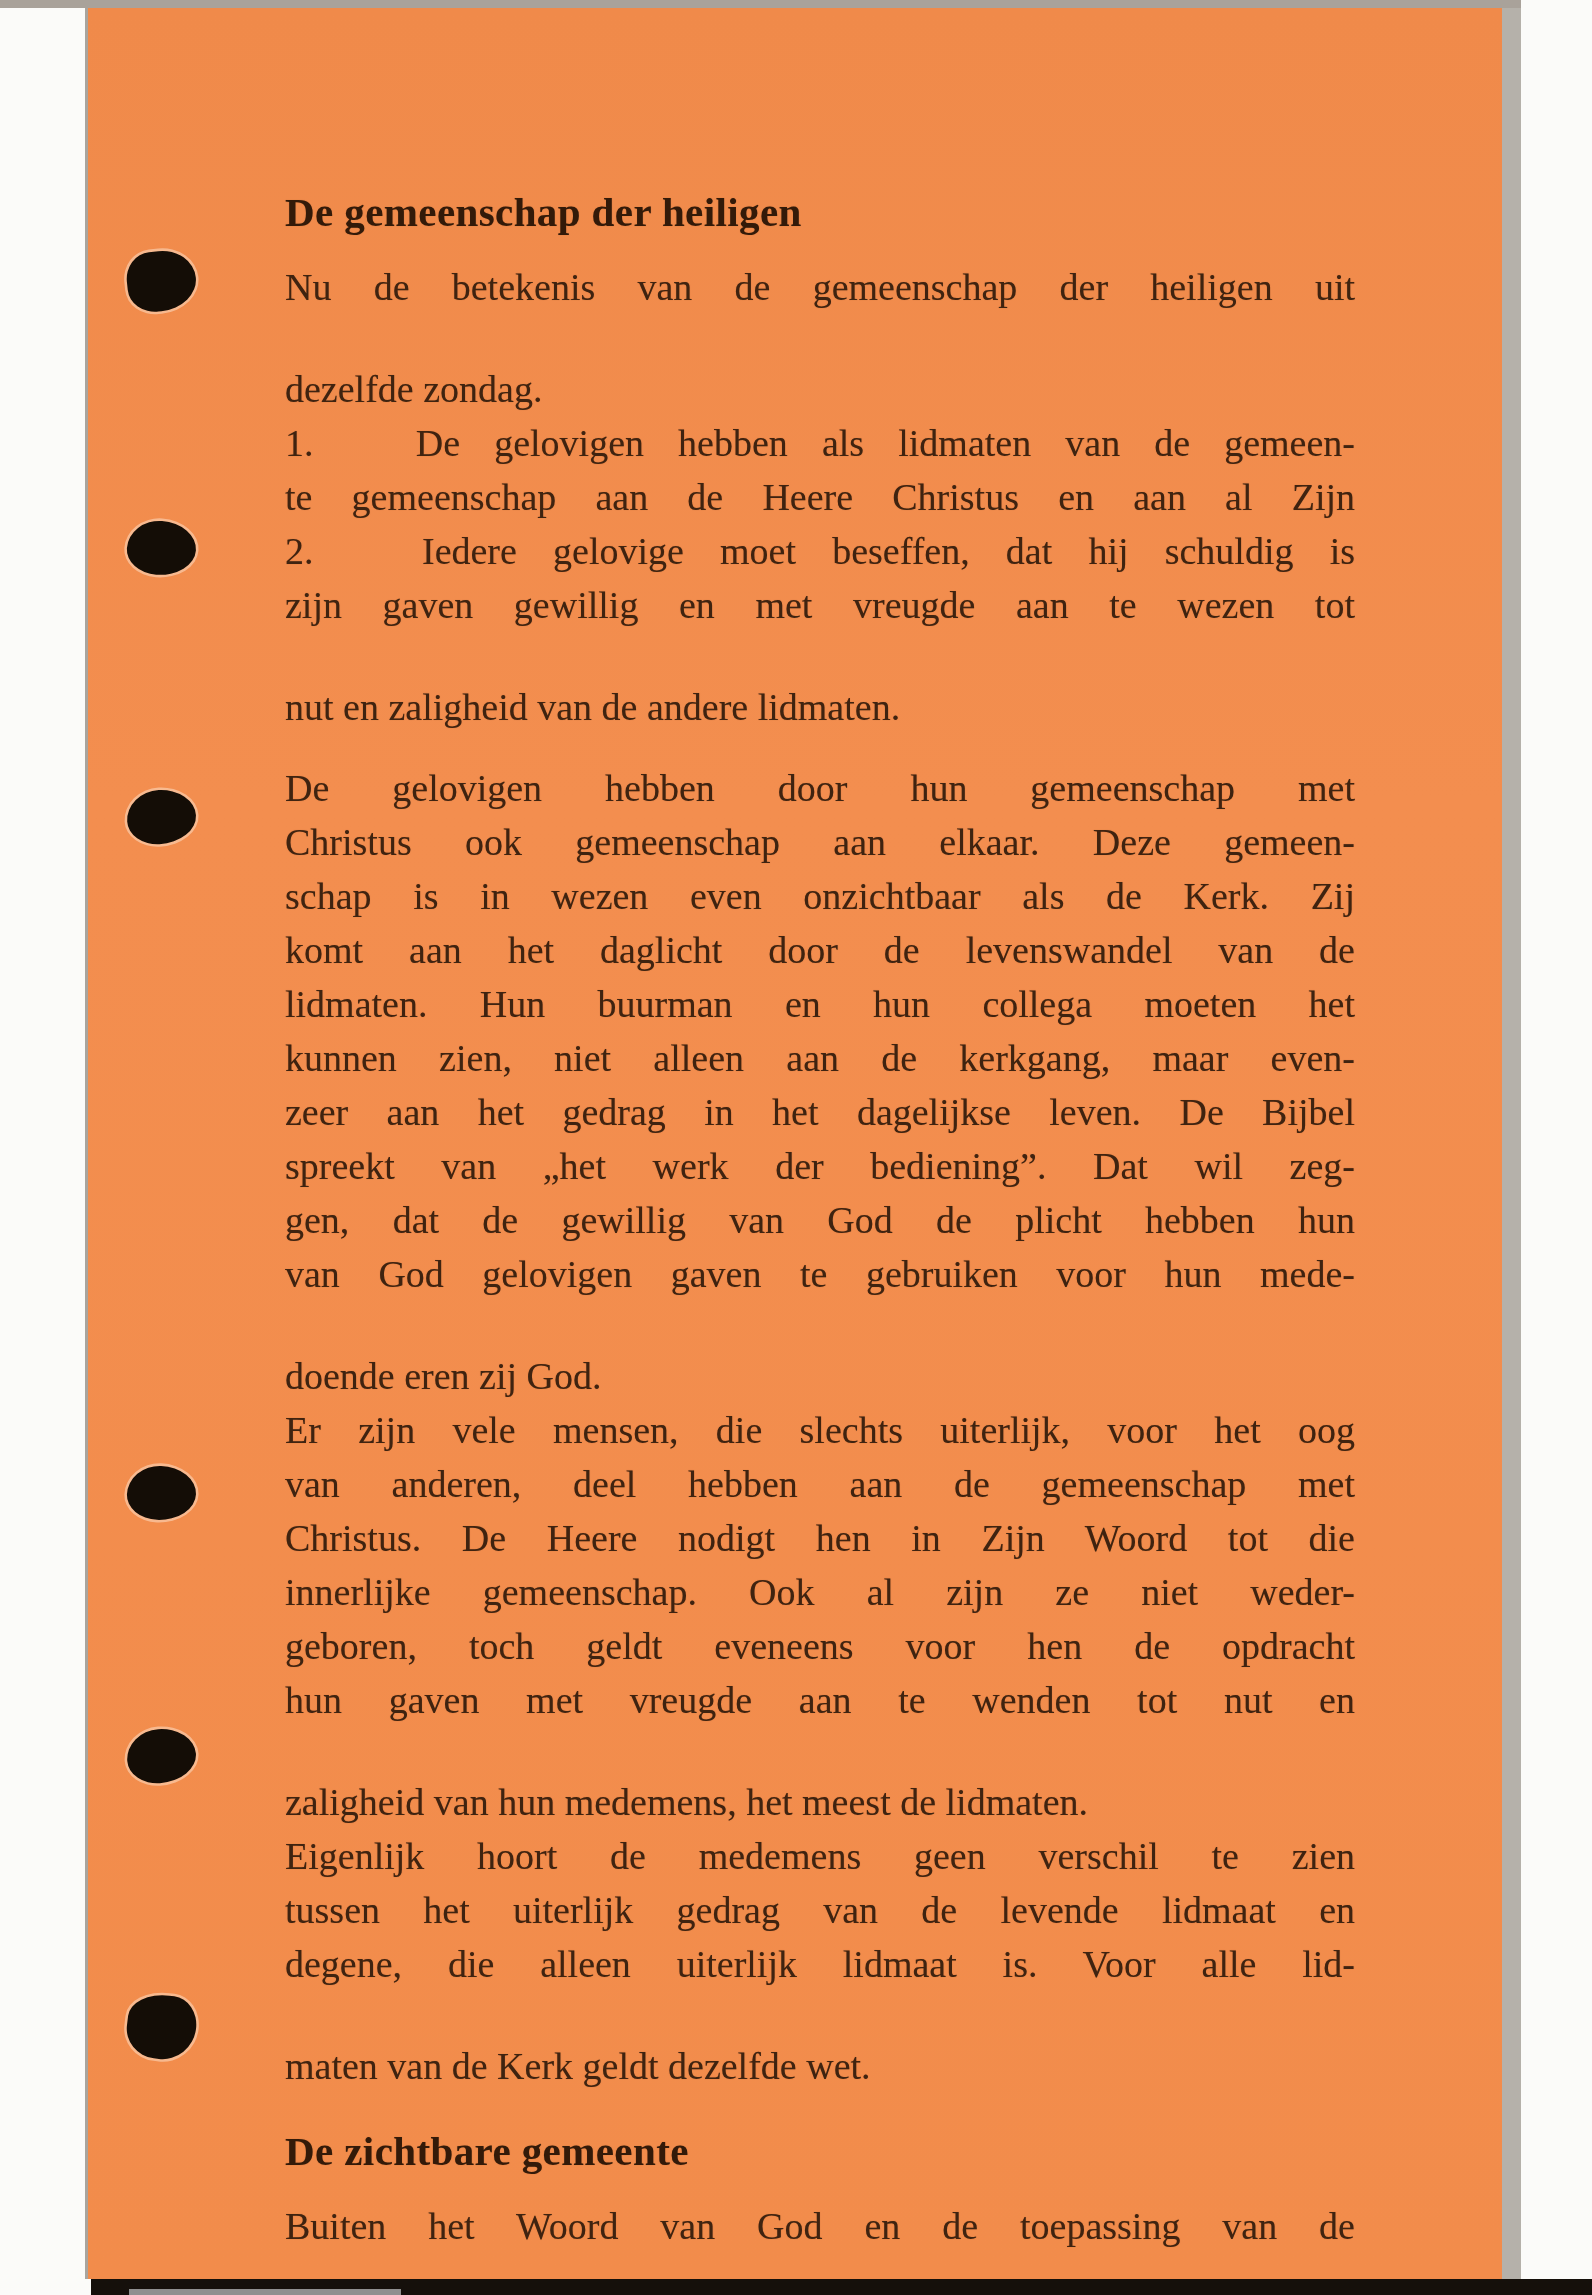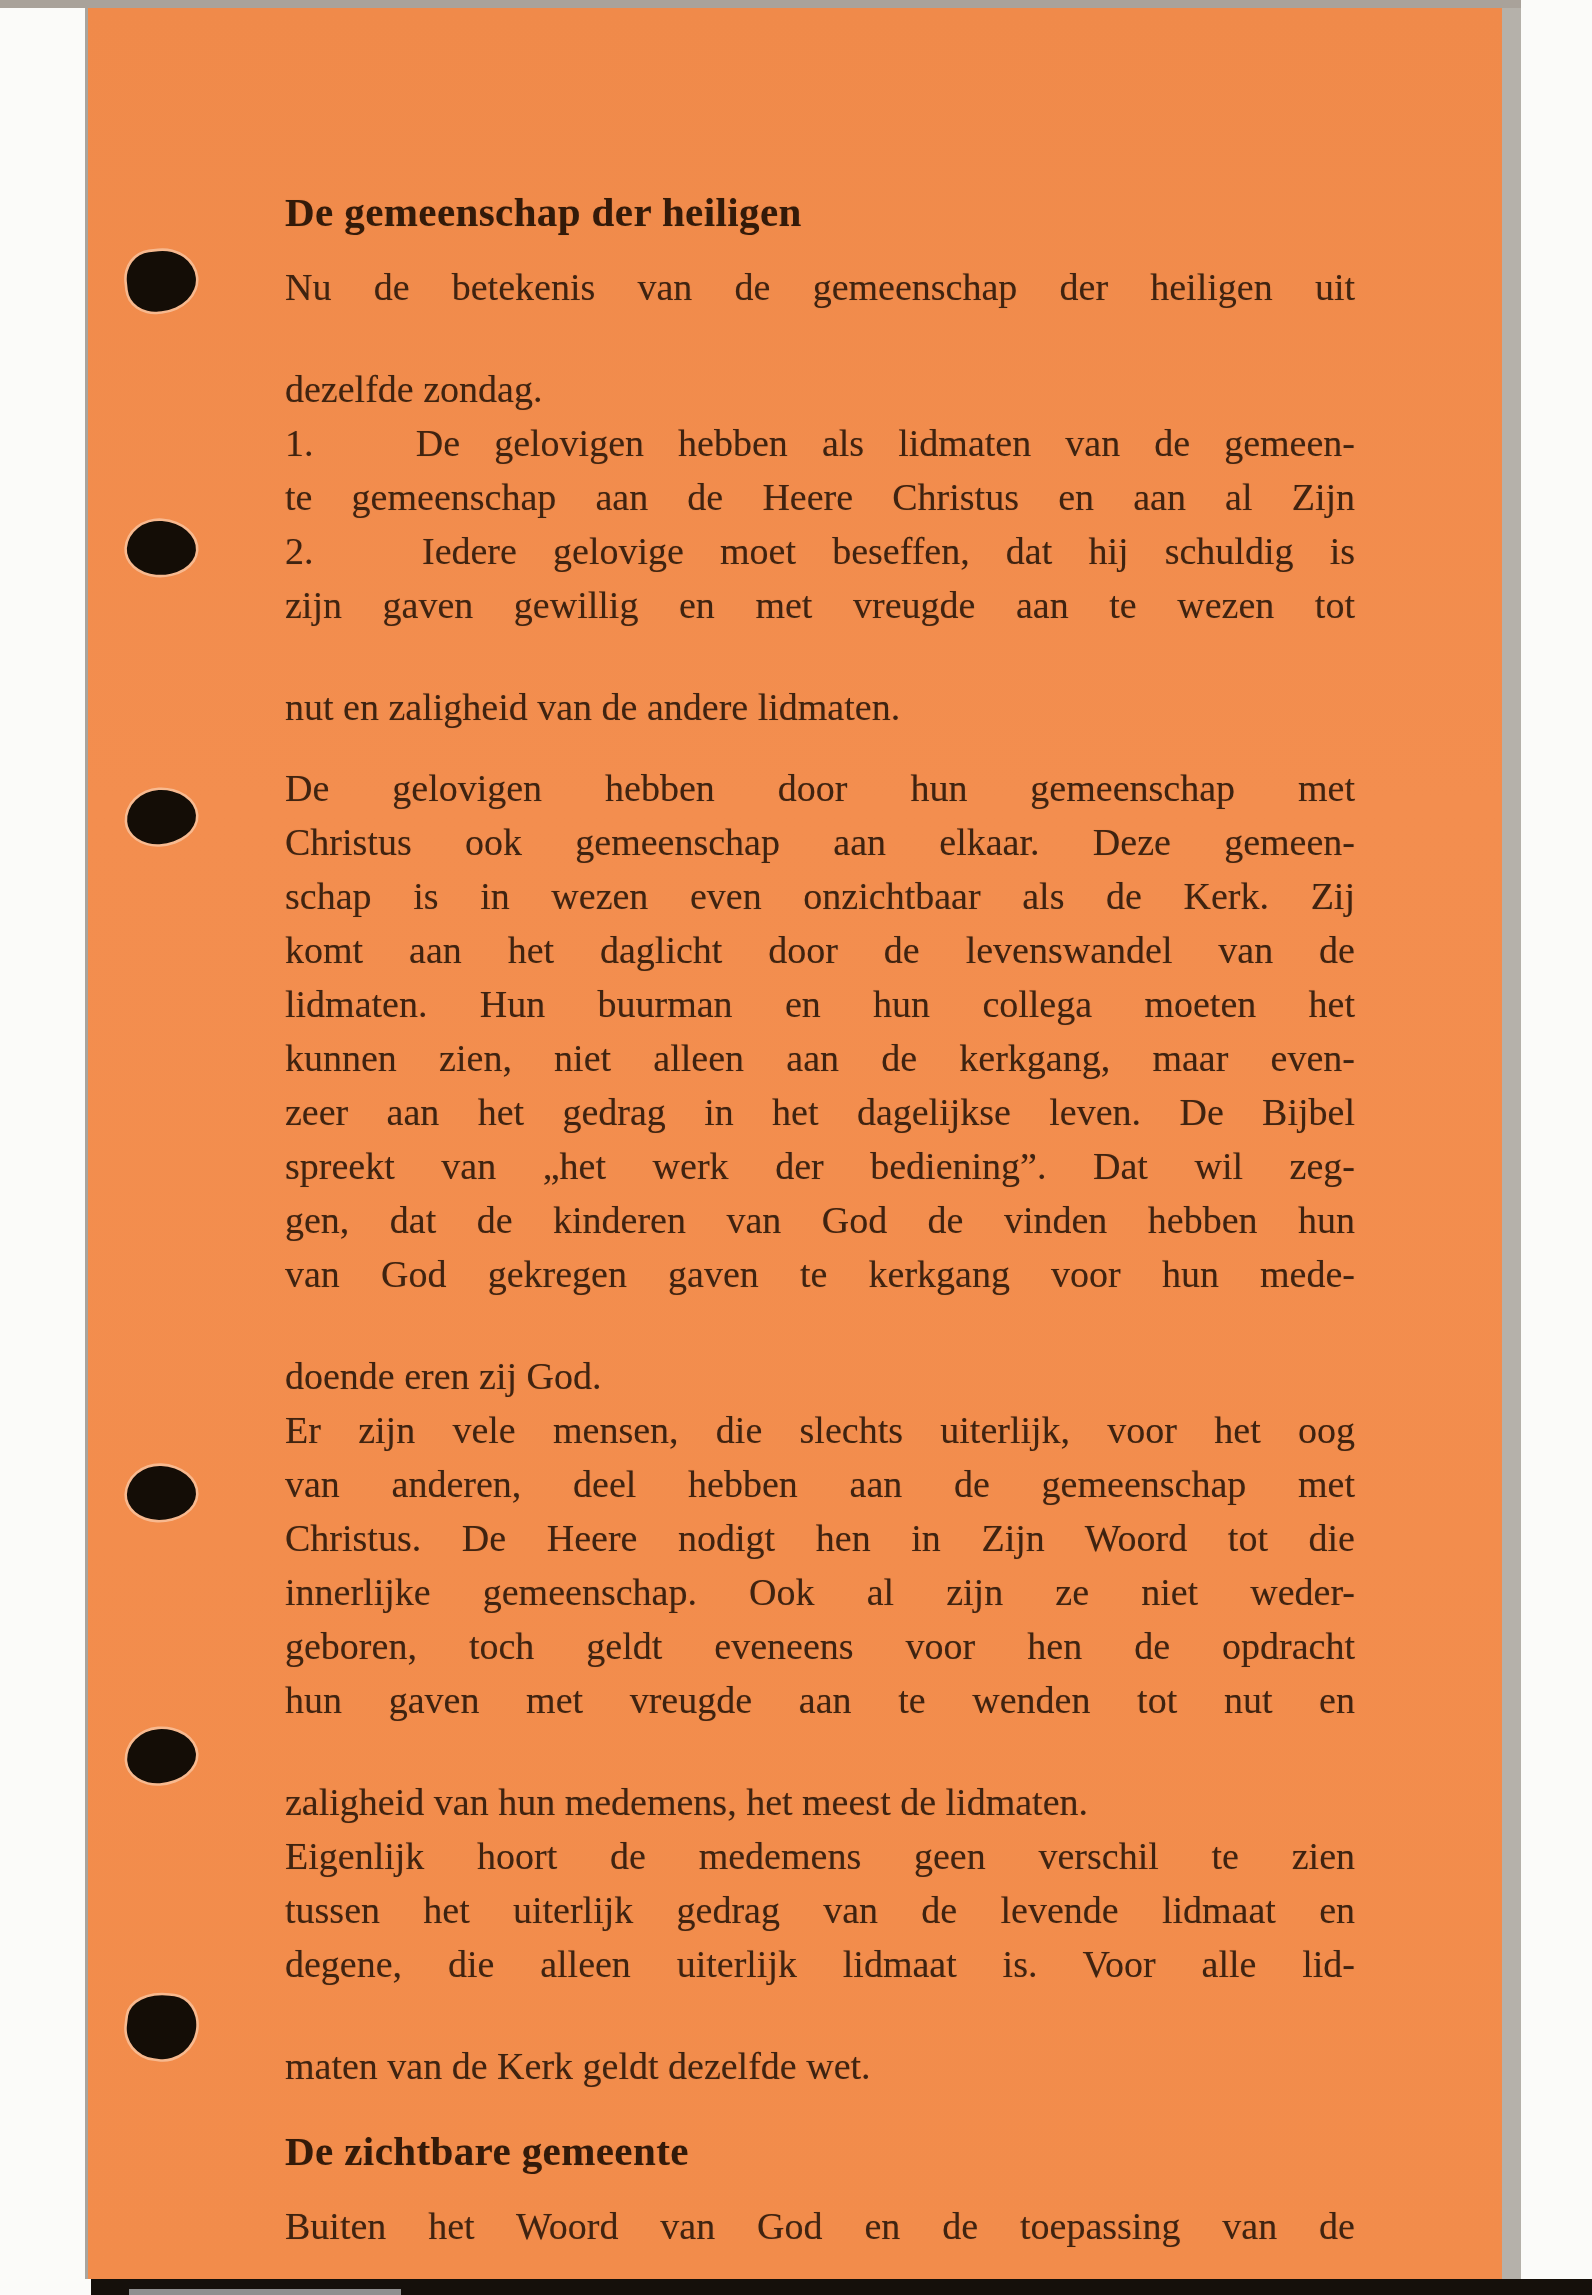--- a/index.html
+++ b/index.html
@@ -89,22 +89,22 @@
     <div class="gap-b"></div>
 
     <div class="jline">De gelovigen hebben door hun gemeenschap met</div>
     <div class="jline">Christus ook gemeenschap aan elkaar. Deze gemeen-</div>
     <div class="jline">schap is in wezen even onzichtbaar als de Kerk. Zij</div>
     <div class="jline">komt aan het daglicht door de levenswandel van de</div>
     <div class="jline">lidmaten. Hun buurman en hun collega moeten het</div>
     <div class="jline">kunnen zien, niet alleen aan de kerkgang, maar even-</div>
     <div class="jline">zeer aan het gedrag in het dagelijkse leven. De Bijbel</div>
     <div class="jline">spreekt van „het werk der bediening”. Dat wil zeg-</div>
-    <div class="jline">gen, dat de kinderen van God de vinden hebben hun</div>
-    <div class="jline">van God gekregen gaven te kerkgang voor hun mede-</div>
+    <div class="jline">gen, dat de gewillig van God de plicht hebben hun</div>
+    <div class="jline">van God gelovigen gaven te gebruiken voor hun mede-</div>
     <div class="lastline">doende eren zij God.</div>
     <div class="jline">Er zijn vele mensen, die slechts uiterlijk, voor het oog</div>
     <div class="jline">van anderen, deel hebben aan de gemeenschap met</div>
     <div class="jline">Christus. De Heere nodigt hen in Zijn Woord tot die</div>
     <div class="jline">innerlijke gemeenschap. Ook al zijn ze niet weder-</div>
     <div class="jline">geboren, toch geldt eveneens voor hen de opdracht</div>
     <div class="jline">hun gaven met vreugde aan te wenden tot nut en</div>
     <div class="lastline">zaligheid van hun medemens, het meest de lidmaten.</div>
     <div class="jline">Eigenlijk hoort de medemens geen verschil te zien</div>
     <div class="jline">tussen het uiterlijk gedrag van de levende lidmaat en</div>

